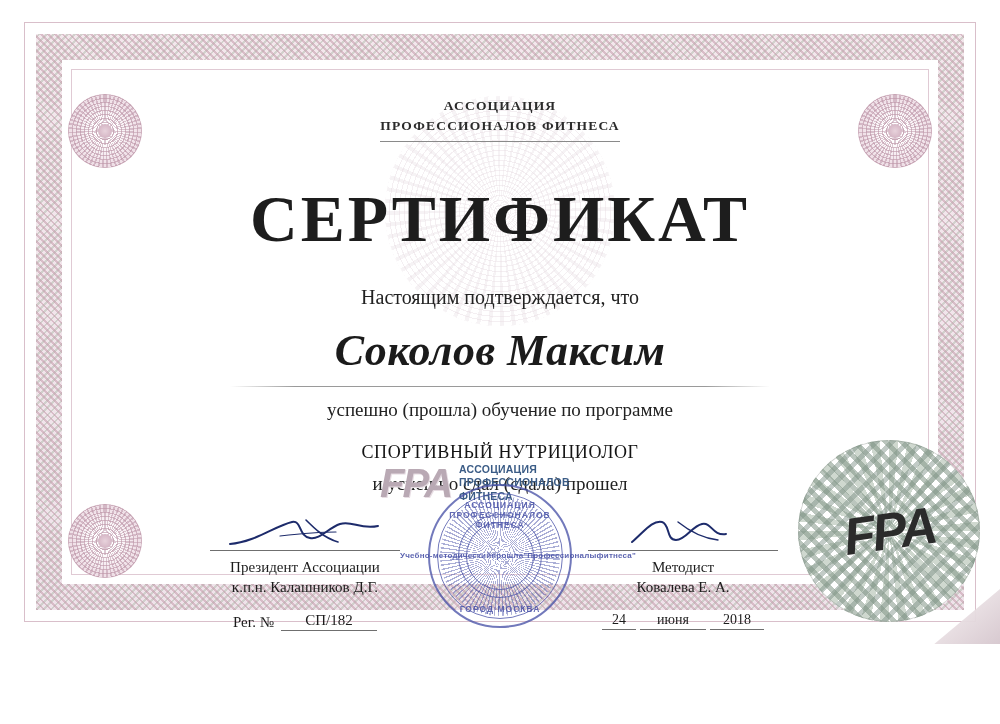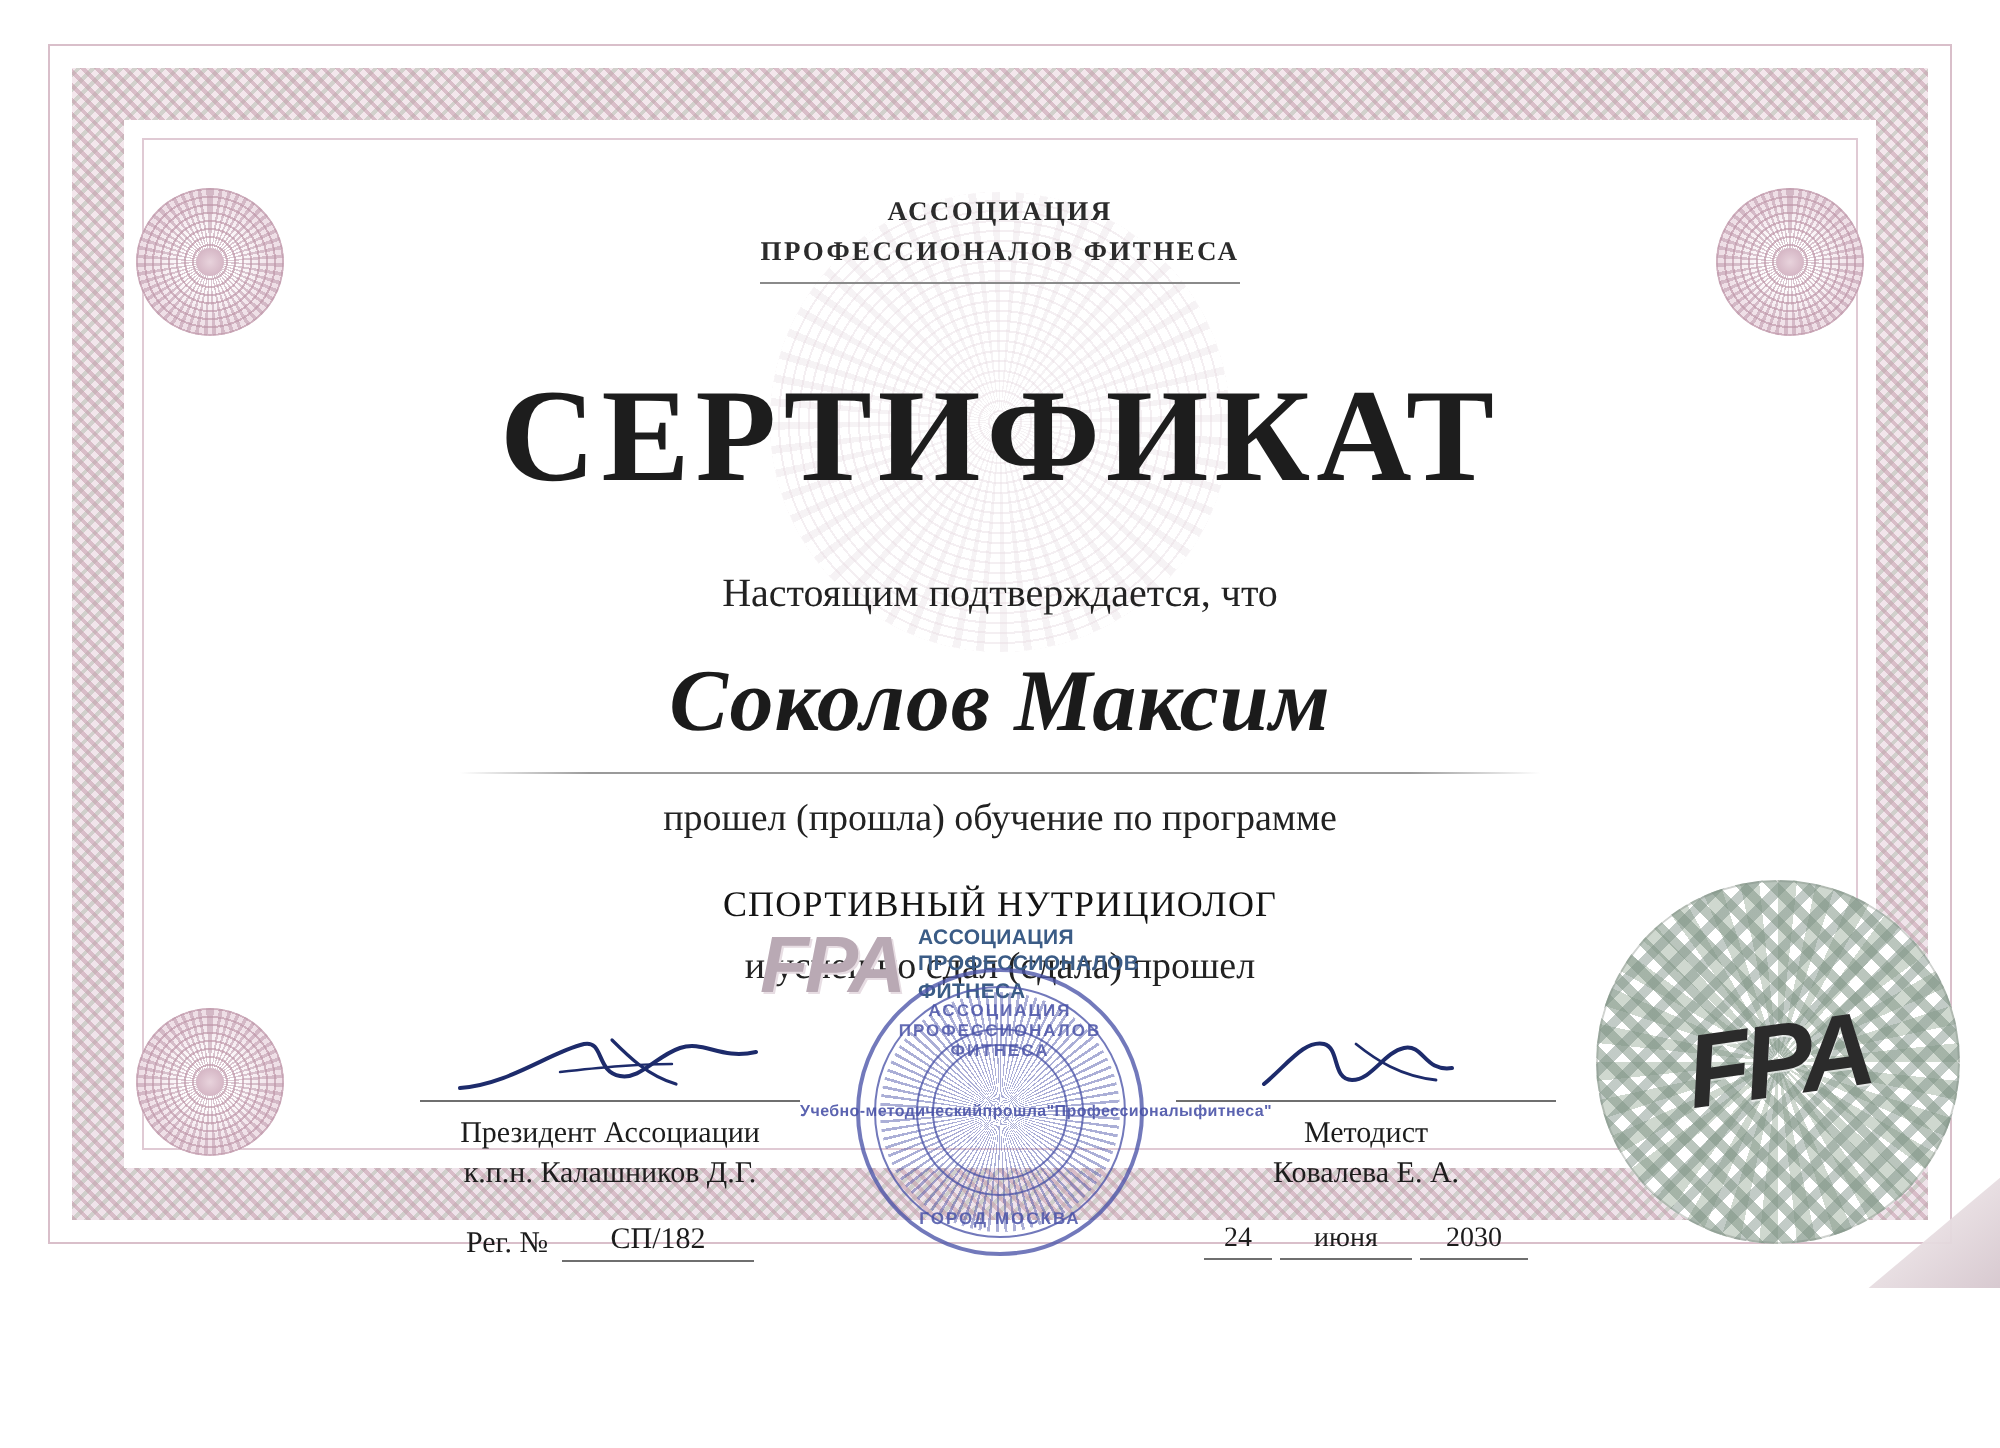--- a/index.html
+++ b/index.html
@@ -404,21 +404,21 @@
       <span class="line2">ПРОФЕССИОНАЛОВ ФИТНЕСА</span>
     </div>
 
     <div class="title">СЕРТИФИКАТ</div>
 
     <div class="hereby">Настоящим подтверждается, что</div>
 
     <div class="name">Соколов Максим</div>
     <div class="name-rule"></div>
 
-    <div class="passed">прошел (прошла) обучение по программе</div>
+    <div class="passed">успешно (прошла) обучение по программе</div>
     <div class="program">СПОРТИВНЫЙ НУТРИЦИОЛОГ</div>
     <div class="exam">и успешно сдал (сдала) прошел</div>
   </div>
 
   <div class="logo-block">
     <div class="logo-mark">FPA</div>
     <div class="logo-text">
       <div>АССОЦИАЦИЯ</div>
       <div>ПРОФЕССИОНАЛОВ</div>
       <div>ФИТНЕСА</div>
@@ -452,21 +452,21 @@
           <path d="M70 6 C 80 14, 92 22, 110 24" fill="none" stroke="#1d2b6b" stroke-width="1.4" stroke-linecap="round"></path>
         </svg>
       </div>
       <div class="sig-rule"></div>
       <div class="sig-role">Методист</div>
       <div class="sig-person">Ковалева Е. А.</div>
 
       <div class="dateline">
         <span class="date-box date-day">24</span>
         <span class="date-box date-month">июня</span>
-        <span class="date-box date-year">2030</span>
+        <span class="date-box date-year">2018</span>
       </div>
     </div>
   </div>
 
   <div class="stamp">
     <div class="micro"></div>
     <div class="ring r1"></div>
     <div class="ring r2"></div>
     <div class="ring r3"></div>
     <div class="ring r4"></div>

